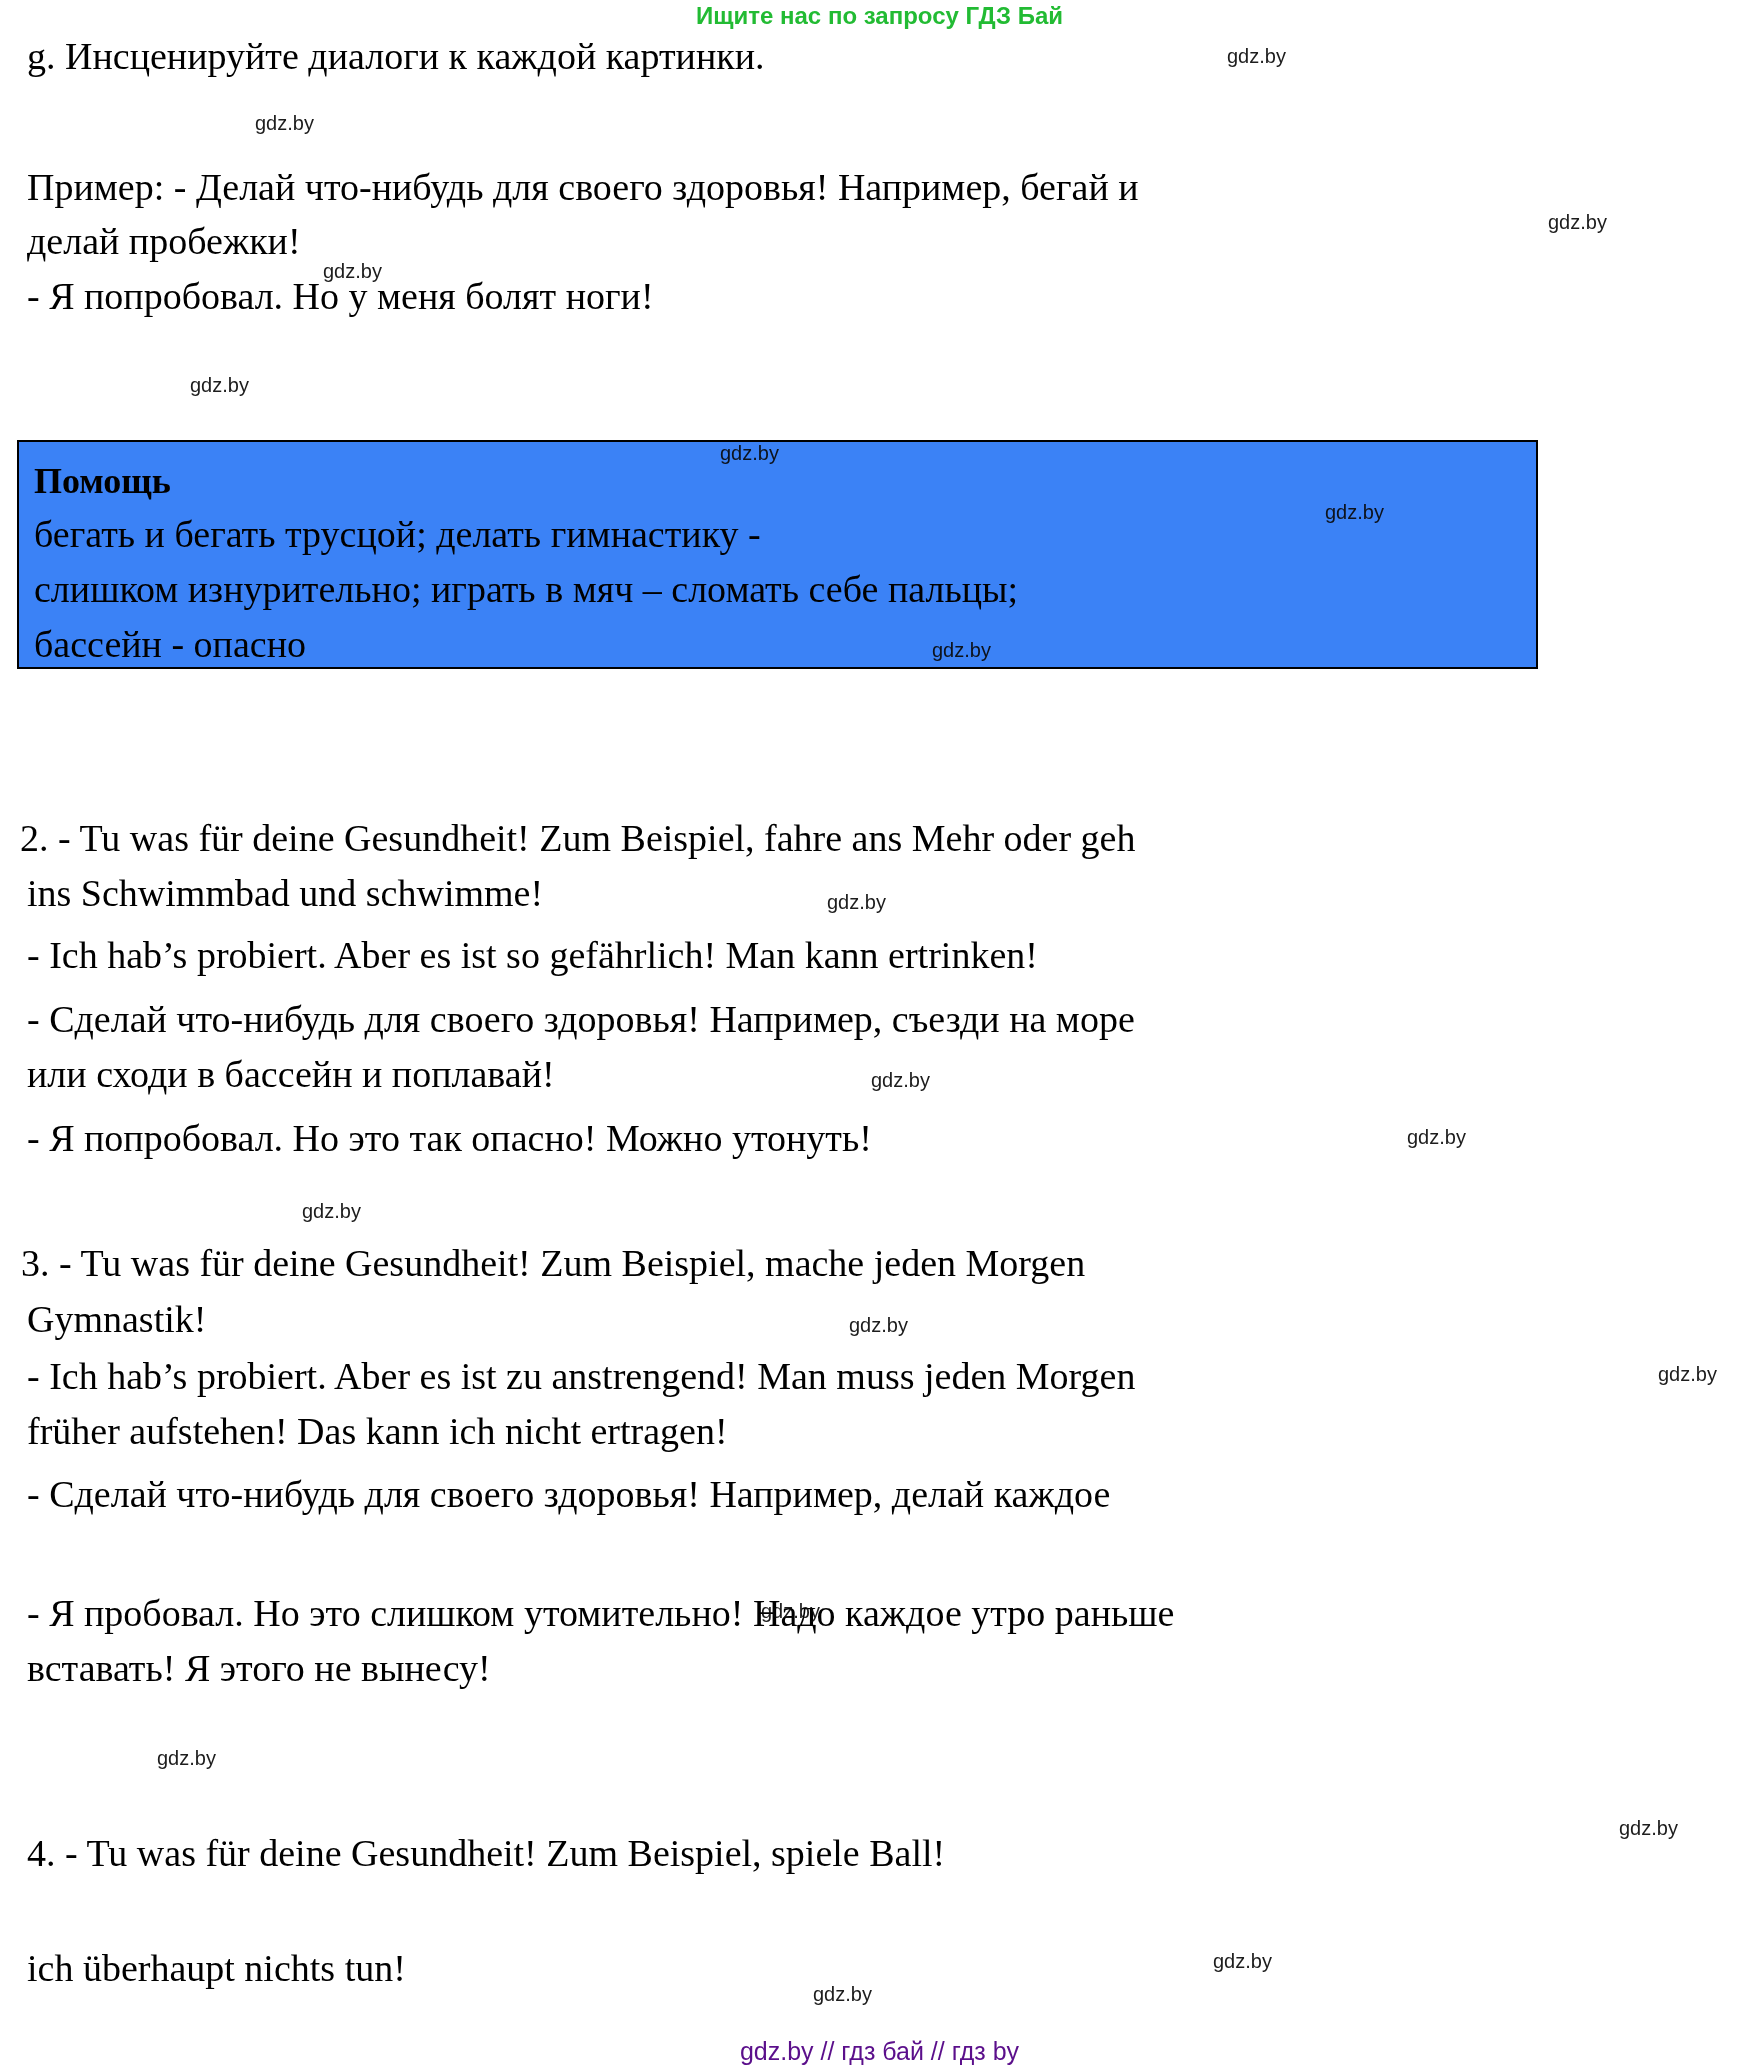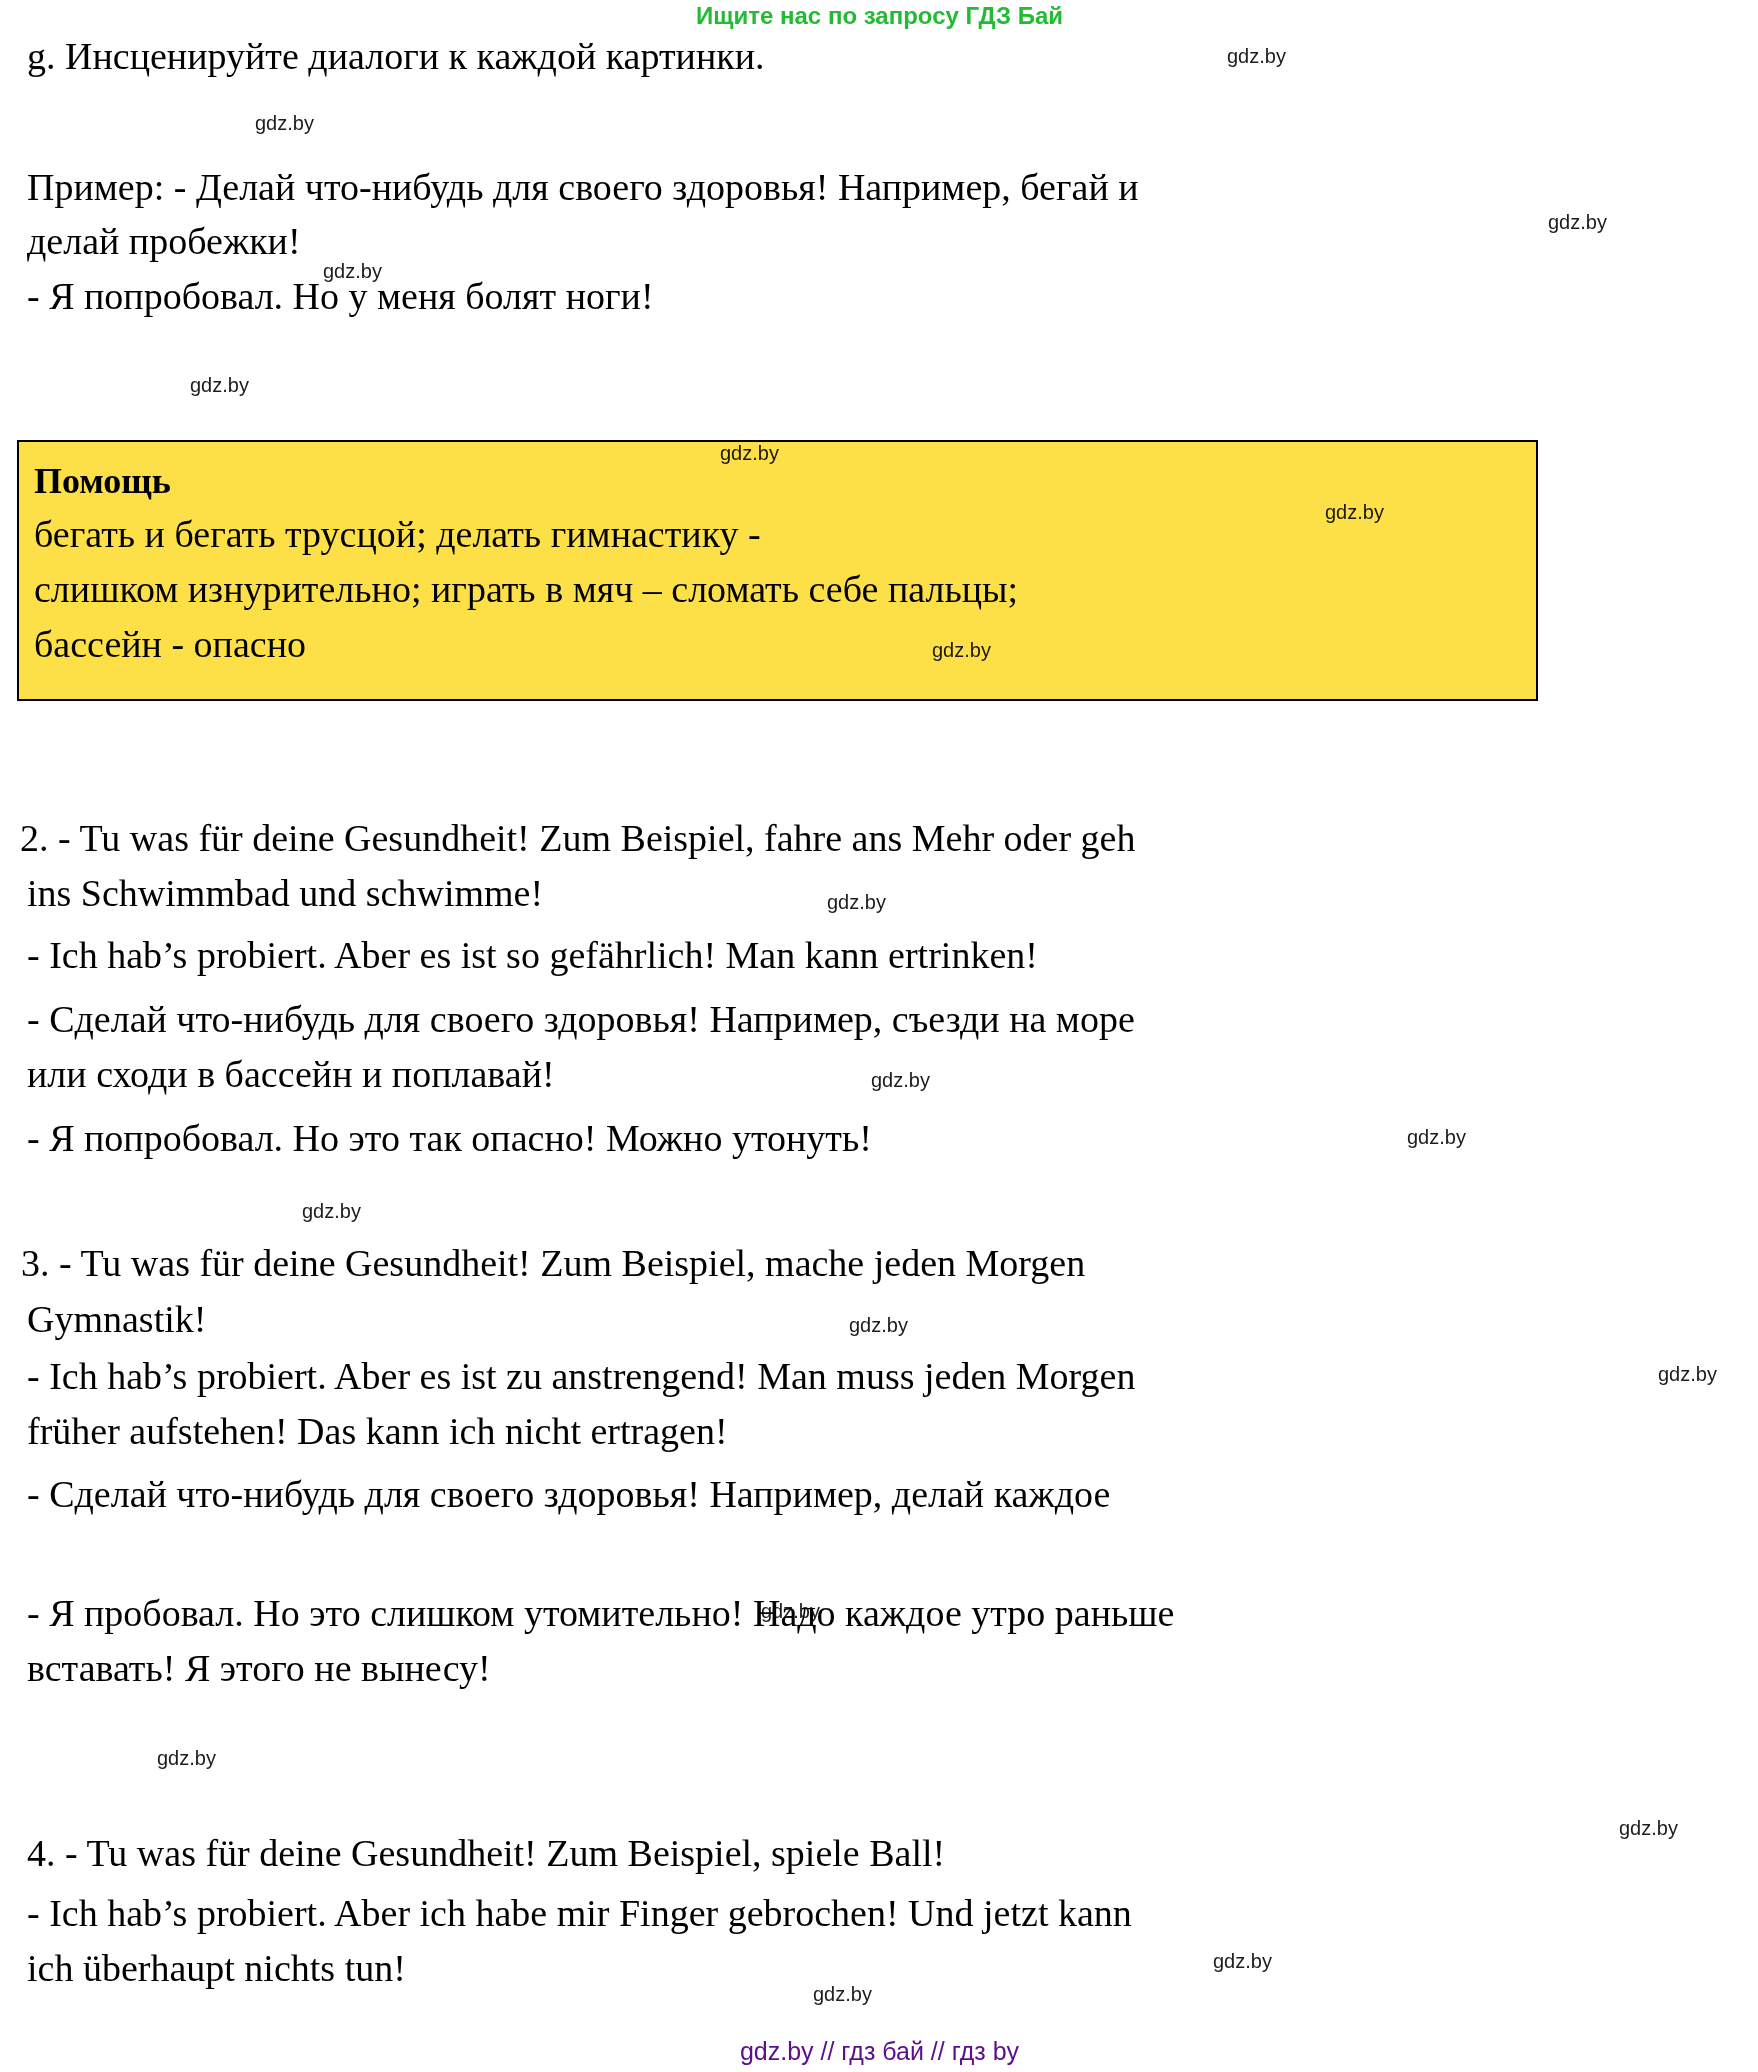--- a/index.html
+++ b/index.html
@@ -47,24 +47,24 @@
     font-size: 38px;
     line-height: 55px;
   }
 
   
   .help-box {
     position: absolute;
     left: 17px;
     top: 440px;
     width: 1521px;
-    height: 261px;
+    height: 229px;
     border: 2.9px solid #000000;
     box-sizing: border-box;
-    background: #fde047;
+    background: #3b82f6;
   }
   .help-box .help-title {
     position: absolute;
     left: 15px;
     top: 15px;
     font-size: 36px;
     font-weight: bold;
     line-height: 48px;
   }
   .help-box .help-line {
@@ -162,23 +162,20 @@
   </div>
   <div class="blk" style="left:27px; top:1586px;">
     <div class="line">- Я пробовал. Но это слишком утомительно! Надо каждое утро раньше</div>
   </div>
   <div class="blk" style="left:27px; top:1641px;">
     <div class="line">вставать! Я этого не вынесу!</div>
   </div>
 
   <div class="blk" style="left:27px; top:1826px;">
     <div class="line">4. - Tu was für deine Gesundheit! Zum Beispiel, spiele Ball!</div>
-  </div>
-  <div class="blk" style="left:27px; top:1886px;">
-    <div class="line">- Ich hab’s probiert. Aber ich habe mir Finger gebrochen! Und jetzt kann</div>
   </div>
   <div class="blk" style="left:27px; top:1941px;">
     <div class="line">ich überhaupt nichts tun!</div>
   </div>
 
   <div id="watermark-layer">
       <div class="wm" style="left: 1227px; top: 45px;">gdz.by</div>
       <div class="wm" style="left: 255px; top: 112px;">gdz.by</div>
       <div class="wm" style="left: 1548px; top: 211px;">gdz.by</div>
       <div class="wm" style="left: 323px; top: 260px;">gdz.by</div>

